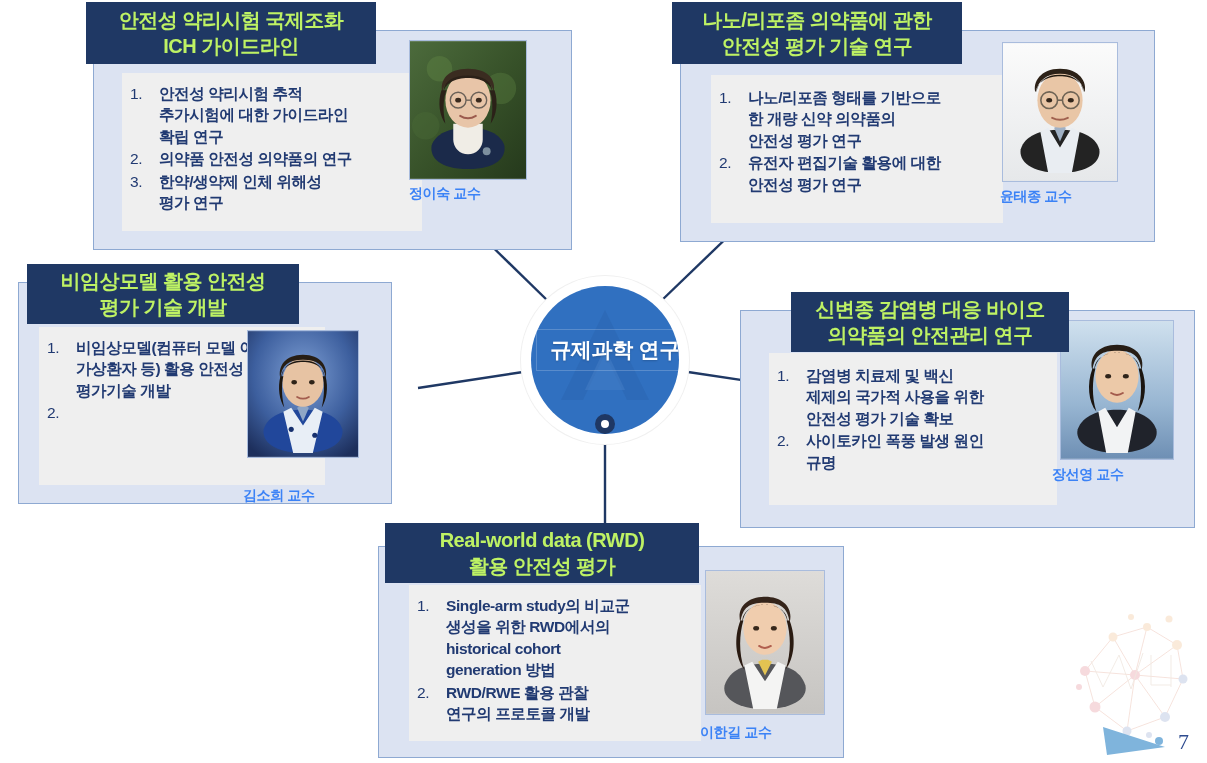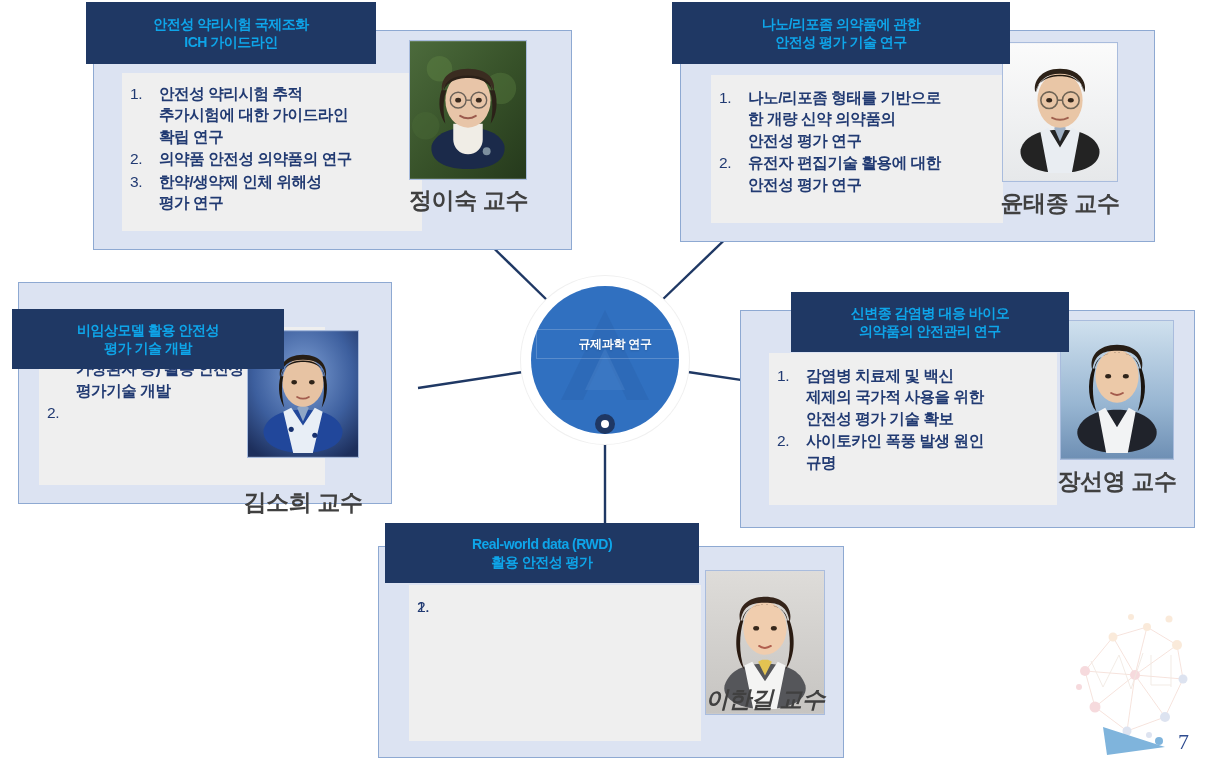--- a/index.html
+++ b/index.html
@@ -70,21 +70,21 @@
     height: 110px;
     opacity: 0.10;
   }
   .hub-label {
     position: absolute;
     left: 12px;
     top: 50px;
     width: 144px;
     text-align: center;
     color: #ffffff;
-    font-size: 12px;
+    font-size: 21px;
     font-weight: bold;
     line-height: 1.35;
     letter-spacing: -0.3px;
     text-shadow: 0 1px 2px rgba(0,0,0,0.18);
     outline: 1px solid rgba(255,255,255,0.20);
     outline-offset: 6px;
   }
   .hub-node {
     position: absolute;
     left: 74px;
@@ -134,22 +134,22 @@
     text-align: left;
     font-weight: normal;
     color: #213a72;
   }
 
   
   .banner {
     position: absolute;
     z-index: 6;
     background: #1f3864;
-    color: #0ea5e9;
-    font-size: 14px;
+    color: #bef264;
+    font-size: 20px;
     font-weight: bold;
     line-height: 1.3;
     letter-spacing: -0.5px;
     text-align: center;
     display: flex;
     align-items: center;
     justify-content: center;
     box-sizing: border-box;
     padding: 20px 10px;
     white-space: pre-line;
@@ -162,23 +162,23 @@
     box-sizing: border-box;
     border: 1px solid #a9bcdd;
     overflow: hidden;
     background: #d8dde6;
   }
   .photo svg { display: block; width: 100%; height: 100%; }
 
   .photo-name {
     position: absolute;
     z-index: 5;
-    text-align: center;
-    color: #404040;
-    font-size: 23px;
+    text-align: left;
+    color: #3b82f6;
+    font-size: 14px;
     font-weight: bold;
     letter-spacing: -0.4px;
     white-space: nowrap;
   }
 
   
   .footer-logo {
     position: absolute;
     right: 14px;
     bottom: 4px;
@@ -259,21 +259,21 @@
     <div class="card-inner" style="left:30px; top:44px; width:292px; height:148px; padding:12px 8px 8px 8px;">
       <ul class="bullets">
         <li><span class="num">1.</span><span>나노/리포좀 형태를 기반으로
 한 개량 신약 의약품의
 안전성 평가 연구</span></li>
         <li><span class="num">2.</span><span>유전자 편집기술 활용에 대한
 안전성 평가 연구</span></li>
       </ul>
     </div>
   </div>
-  <div class="banner" style="left:672px; top:2px; width:338px; height:62px;">나노/리포좀 의약품에 관한
+  <div class="banner" style="left:672px; top:2px; width:290px; height:62px;">나노/리포좀 의약품에 관한
 안전성 평가 기술 연구</div>
   <div class="photo" style="left:1002px; top:42px; width:116px; height:140px;">
     <svg viewBox="0 0 116 140" xmlns="http://www.w3.org/2000/svg">
       <defs>
         <linearGradient id="bgLight" x1="0" y1="0" x2="0" y2="1">
           <stop offset="0%" stop-color="#fbfbfb"></stop>
             <stop offset="100%" stop-color="#e6e8ea"></stop>
         </linearGradient>
       </defs>
       <rect width="116" height="140" fill="url(#bgLight)"></rect>
@@ -296,21 +296,21 @@
   <div class="card" style="left:18px; top:282px; width:374px; height:222px;">
     <div class="card-inner" style="left:20px; top:44px; width:286px; height:158px; padding:10px 8px 8px 8px;">
       <ul class="bullets">
         <li><span class="num">1.</span><span>비임상모델(컴퓨터 모델 이용
 가상환자 등) 활용 안전성
 평가기술 개발</span></li>
         <li><span class="num">2.</span></li>
       </ul>
     </div>
   </div>
-  <div class="banner" style="left:12px; top:264px; width:272px; height:60px;margin-top:45px;">비임상모델 활용 안전성
+  <div class="banner" style="left:27px; top:264px; width:272px; height:60px;">비임상모델 활용 안전성
 평가 기술 개발</div>
   <div class="photo" style="left:247px; top:330px; width:112px; height:128px;">
     <svg viewBox="0 0 112 128" xmlns="http://www.w3.org/2000/svg">
       <defs>
         <radialGradient id="bgBlue" cx="50%" cy="35%" r="75%">
           <stop offset="0%" stop-color="#7e9fd4"></stop>
             <stop offset="60%" stop-color="#3d5f9e"></stop>
             <stop offset="100%" stop-color="#1d2f5c"></stop>
         </radialGradient>
       </defs>
@@ -365,22 +365,26 @@
       <ellipse cx="48" cy="56" rx="3" ry="2.3" fill="#2f241a"></ellipse>
       <ellipse cx="66" cy="56" rx="3" ry="2.3" fill="#2f241a"></ellipse>
       <path d="M51 73 q6 4 12 0" stroke="#a35b4c" stroke-width="2" fill="none" stroke-linecap="round"></path>
     </svg>
   </div>
   <div class="photo-name" style="left:1052px; top:466px; width:130px;">장선영 교수</div>
 
   <div class="card" style="left:378px; top:546px; width:466px; height:212px;">
     <div class="card-inner" style="left:30px; top:38px; width:292px; height:156px; padding:10px 8px 8px 8px;">
       <ul class="bullets">
-        <li><span class="num">1.</span></li>
-        <li><span class="num">2.</span></li>
+        <li><span class="num">1.</span><span>Single-arm study의 비교군
+생성을 위한 RWD에서의
+historical cohort
+generation 방법</span></li>
+        <li><span class="num">2.</span><span>RWD/RWE 활용 관찰
+연구의 프로토콜 개발</span></li>
       </ul>
     </div>
   </div>
   <div class="banner" style="left:385px; top:523px; width:314px; height:60px;">Real-world data (RWD)
 활용 안전성 평가</div>
   <div class="photo" style="left:705px; top:570px; width:120px; height:145px;">
     <svg viewBox="0 0 120 145" xmlns="http://www.w3.org/2000/svg">
       <defs>
         <linearGradient id="bgGray5" x1="0" y1="0" x2="0" y2="1">
           <stop offset="0%" stop-color="#dedcd9"></stop>
@@ -394,21 +398,21 @@
       <ellipse cx="60" cy="58" rx="22" ry="27" fill="#f0cdae"></ellipse>
       <path d="M37 52 C36 28 84 28 83 52 C81 40 74 34 60 34 C46 34 39 40 37 52 Z" fill="#2a1b12"></path>
       <path d="M35 52 C31 38 41 26 60 26 C79 26 89 38 85 52 C83 36 75 32 60 32 C45 32 37 36 35 52 Z" fill="#35241a"></path>
       <path d="M35 50 C28 68 30 88 39 100 C33 82 34 64 38 50 Z" fill="#2a1b12"></path>
       <path d="M85 50 C92 68 90 88 81 100 C87 82 86 64 82 50 Z" fill="#2a1b12"></path>
       <ellipse cx="51" cy="58" rx="3" ry="2.4" fill="#36281c"></ellipse>
       <ellipse cx="69" cy="58" rx="3" ry="2.4" fill="#36281c"></ellipse>
       <path d="M54 76 q6 4 12 0" stroke="#b15f4e" stroke-width="2" fill="none" stroke-linecap="round"></path>
     </svg>
   </div>
-  <div class="photo-name" style="left:700px; top:684px; width:130px;font-style:italic;">이한길 교수</div>
+  <div class="photo-name" style="left:700px; top:724px; width:130px;">이한길 교수</div>
 
   <div class="hub">
     <div class="hub-ring"></div>
     <div class="hub-disc">
       <svg class="hub-watermark" viewBox="0 0 100 110" xmlns="http://www.w3.org/2000/svg">
         <path d="M50 6 L94 96 L72 96 L50 50 L28 96 L6 96 Z" fill="#1b3f72"></path>
         <path d="M50 44 L70 86 L30 86 Z" fill="#ffffff" opacity="0.5"></path>
       </svg>
       <div class="hub-label">규제과학
 연구</div>

